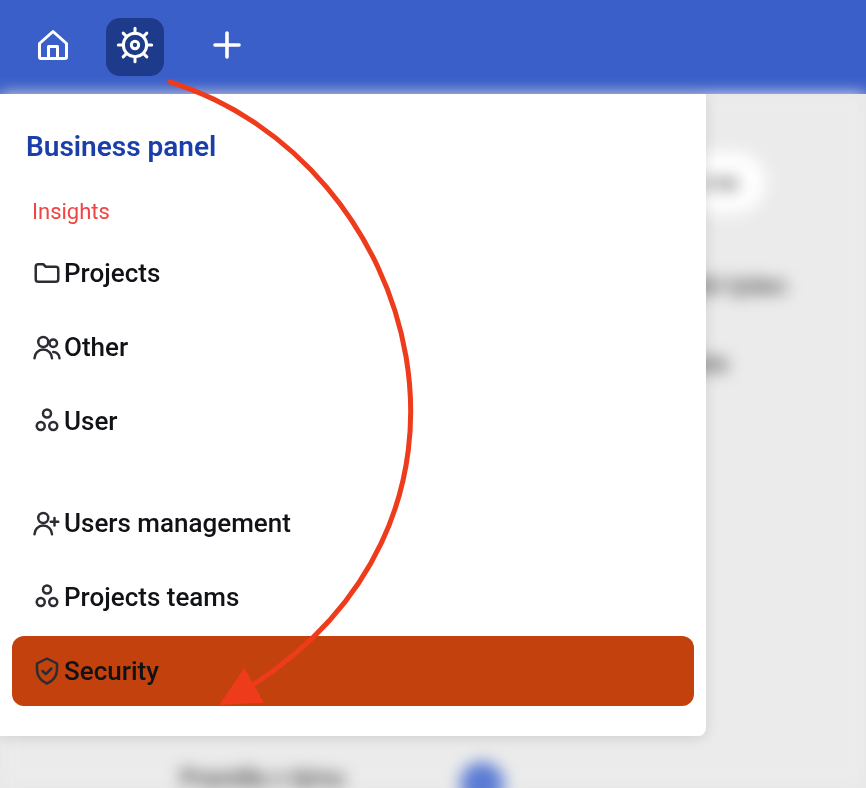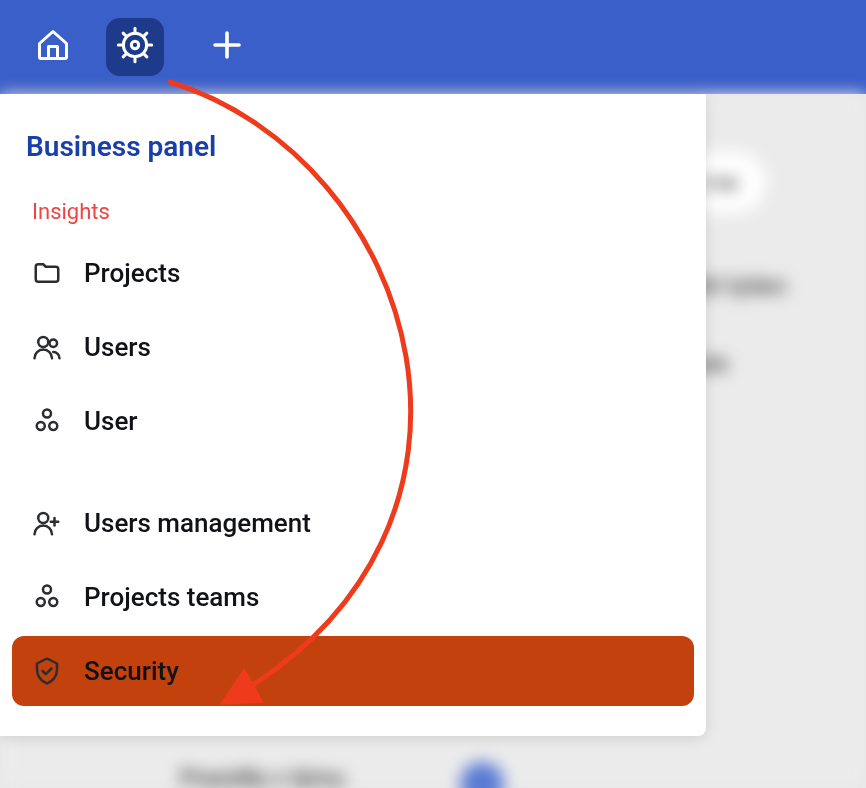--- a/index.html
+++ b/index.html
@@ -67,21 +67,20 @@
     .section-label {
       color: #ef4444;
       font-size: 22px;
       font-weight: 400;
       padding-left: 20px;
       margin-bottom: 14px;
     }
     .menu-item {
       display: flex;
       align-items: center;
-      gap: 20px;
       padding: 18px 18px;
       border-radius: 12px;
       cursor: pointer;
       margin-bottom: 4px;
     }
     .menu-item.selected {
       background: #c2410c;
     }
     .menu-item .menu-icon {
       width: 34px;
@@ -210,21 +209,21 @@
 
   <div class="menu-item">
     <span class="menu-icon">
       <svg width="30" height="30" viewBox="0 0 24 24" fill="none" stroke="currentColor" stroke-width="2" stroke-linecap="round" stroke-linejoin="round">
         <circle cx="9" cy="8" r="4"></circle>
         <path d="M2 21 a7 7 0 0 1 14 0"></path>
         <circle cx="17" cy="9" r="3"></circle>
         <path d="M22 21 a5 5 0 0 0 -5 -5"></path>
       </svg>
     </span>
-    <span class="menu-label">Users</span>
+    <span class="menu-label">Other</span>
   </div>
 
   <div class="menu-item">
     <span class="menu-icon">
       <svg width="30" height="30" viewBox="0 0 24 24" fill="none" stroke="currentColor" stroke-width="2" stroke-linecap="round" stroke-linejoin="round">
         <circle cx="12" cy="6" r="3.2"></circle>
         <circle cx="7" cy="16" r="3.2"></circle>
         <circle cx="17" cy="16" r="3.2"></circle>
       </svg>
     </span>

